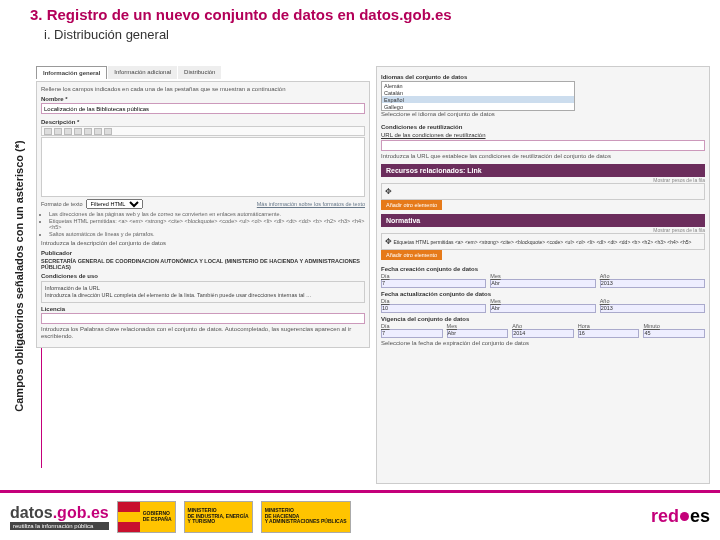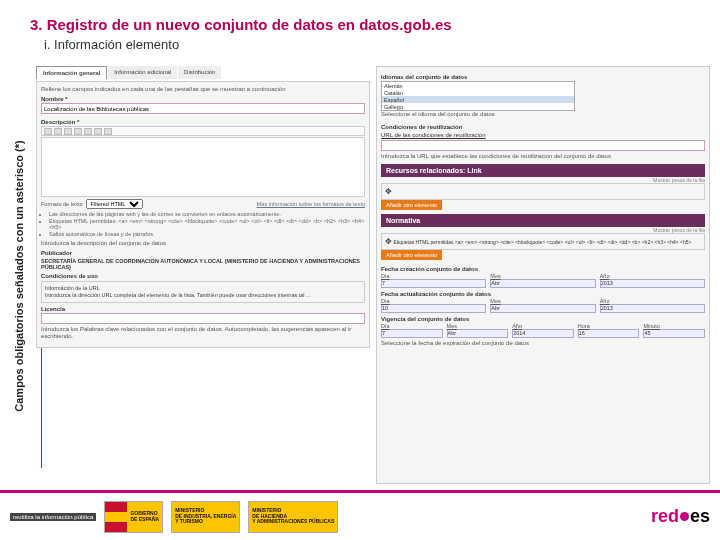--- a/index.html
+++ b/index.html
@@ -1,18 +1,18 @@
 <!DOCTYPE html>
 <html><head>
 <meta charset="utf-8">
 <style>
   * { box-sizing: border-box; margin: 0; padding: 0; }
   body { width: 720px; height: 540px; font-family: Arial, sans-serif; background: #fff; position: relative; overflow: hidden; }
   .slide { width: 720px; height: 540px; position: relative; }
-  .title { color: #b30059; font-weight: bold; font-size: 15px; padding: 16px 10px 2px 30px; }
+  .title { color: #b30059; font-weight: bold; font-size: 15px; padding: 6px 10px 2px 30px; }
   .subtitle { color: #333; font-size: 13px; padding: 2px 10px 6px 44px; }
   .sidebar-label { position: absolute; left: 4px; top: 70px; width: 20px; height: 410px; }
   .sidebar-text { transform: rotate(-90deg); transform-origin: center; white-space: nowrap; font-size: 11px; font-weight: bold; color: #222; position: absolute; top: 200px; left: -185px; width: 400px; text-align: center; }
   .content { position: absolute; left: 36px; top: 66px; right: 10px; bottom: 56px; display: flex; gap: 6px; }
   .col { flex: 1; min-width: 0; }
   .tabs { display: flex; gap: 1px; margin-bottom: 2px; }
   .tab { font-size: 6px; padding: 3px 6px; background: #eee; color: #444; cursor: pointer; }
   .tab.active { background: #fff; border: 1px solid #999; border-bottom: none; font-weight: bold; }
   .panel { border: 1px solid #ccc; padding: 4px; background: #fff; font-size: 6px; color: #333; }
   .panel-grey { background: #f5f5f5; }
@@ -51,21 +51,21 @@
   .gob-text { background: #ffc400; font-size: 5px; font-weight: bold; padding: 2px 3px; display: flex; flex-direction: column; justify-content: center; line-height: 1.1; color: #111; }
   .red-logo { font-weight: bold; font-size: 18px; display: flex; align-items: center; margin-left: auto; text-align: right; }
   .red-logo .r { color: #c4007a; } .red-logo .dot { width: 9px; height: 9px; background: #c4007a; border-radius: 50%; margin: 0 1px; display: inline-block; }
   .callout-line { position: absolute; background: #c4007a; }
 </style>
 </head>
 <body>
 
 <div class="slide">
   <div class="title">3. Registro de un nuevo conjunto de datos en datos.gob.es</div>
-  <div class="subtitle">i. Información elemento</div>
+  <div class="subtitle">i. Distribución general</div>
 
   <div class="sidebar-label">
     <div class="sidebar-text">Campos obligatorios señalados con un asterisco (*)</div>
   </div>
 
   <div class="callout-line" style="left:41px; top:104px; width:1px; height:364px;"></div>
   <div class="callout-line" style="left:41px; top:104px; width:24px; height:1px;"></div>
   <div class="callout-line" style="left:41px; top:240px; width:24px; height:1px;"></div>
 
   <div class="content">
@@ -174,20 +174,21 @@
         </div>
         <div class="hint">Seleccione la fecha de expiración del conjunto de datos</div>
       </div>
     </div>
   </div>
 
   <div class="footer">
     <div class="footer-bar"></div>
     <div class="footer-logos">
       <div class="logo-datos">
+        <div class="t"><span class="d">datos</span><span class="g">.gob.es</span></div>
         <div class="s">reutiliza la información pública</div>
       </div>
       <div class="gob-block">
         <div class="gob-flag">
             <div class="fr"></div>
             <div class="fy"></div>
             <div class="fr"></div>
           </div>
         <div class="gob-text">
             <span>GOBIERNO</span>

